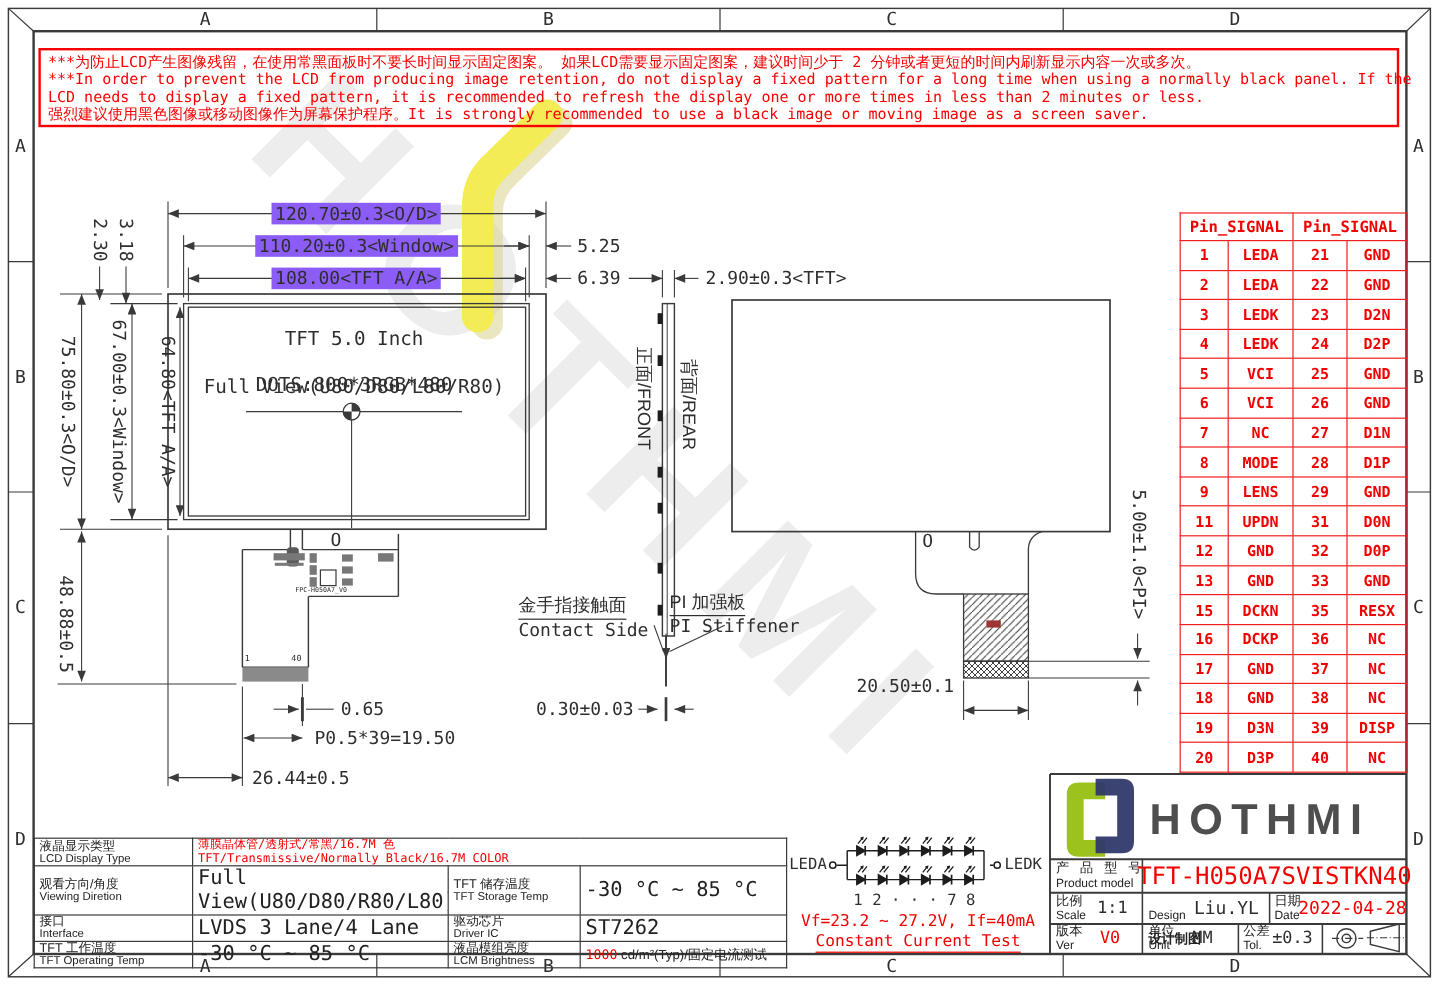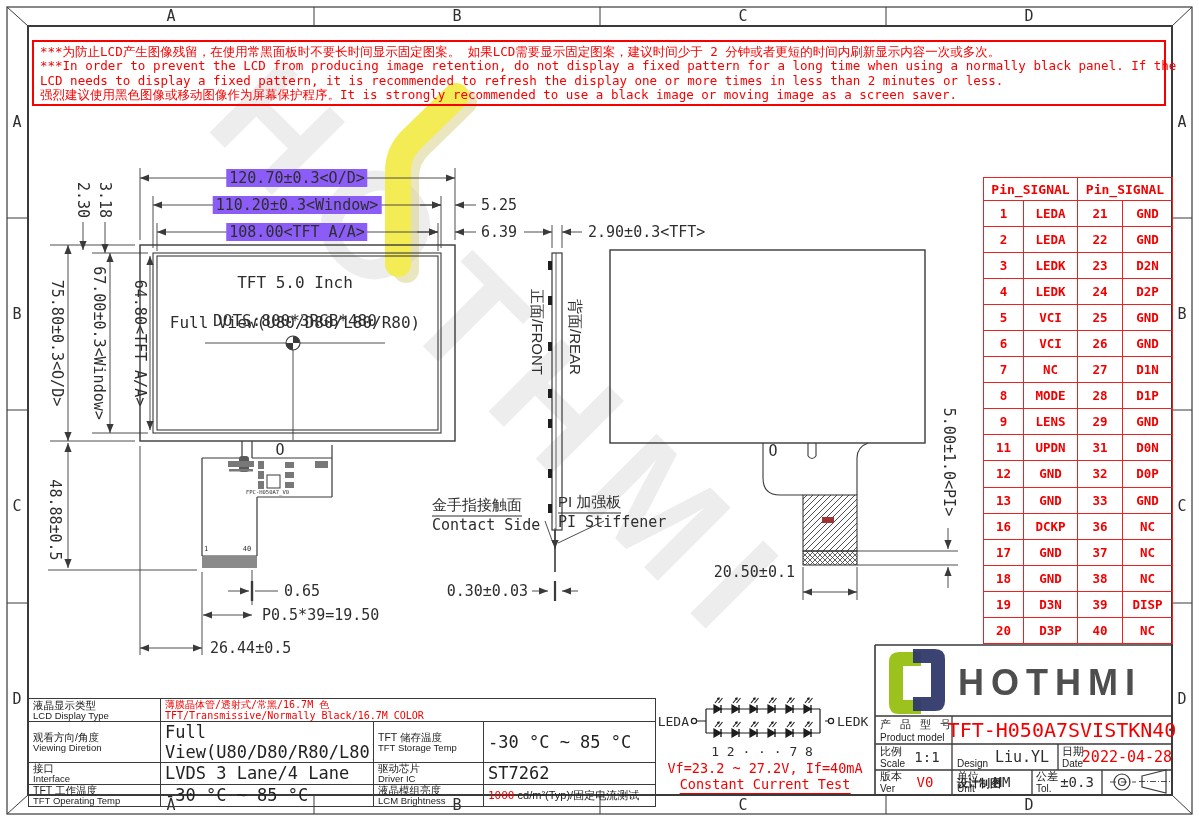--- a/index.html
+++ b/index.html
@@ -359,20 +359,26 @@
           <td>12</td>
           <td>GND</td>
           <td>32</td>
           <td>D0P</td>
         </tr>
         <tr style="height: 22px;">
           <td>13</td>
           <td>GND</td>
           <td>33</td>
           <td>GND</td>
+        </tr>
+        <tr style="height: 22px;">
+          <td>15</td>
+          <td>DCKN</td>
+          <td>35</td>
+          <td>RESX</td>
         </tr>
         <tr style="height: 22px;">
           <td>16</td>
           <td>DCKP</td>
           <td>36</td>
           <td>NC</td>
         </tr>
         <tr style="height: 22px;">
           <td>17</td>
           <td>GND</td>

